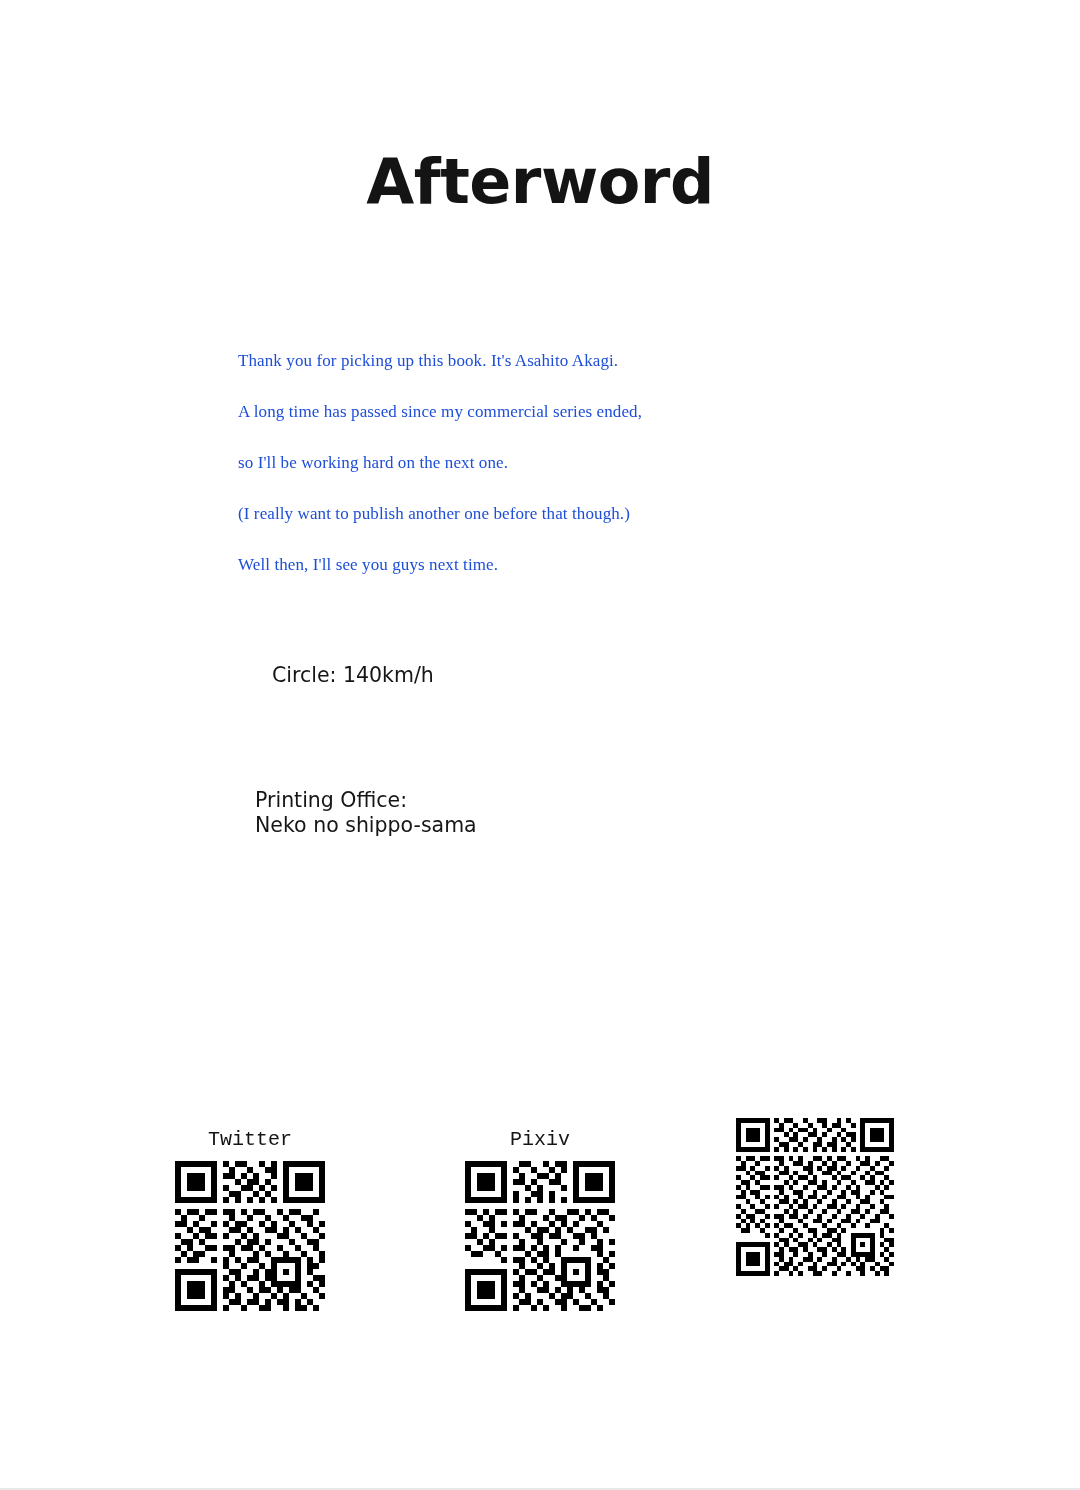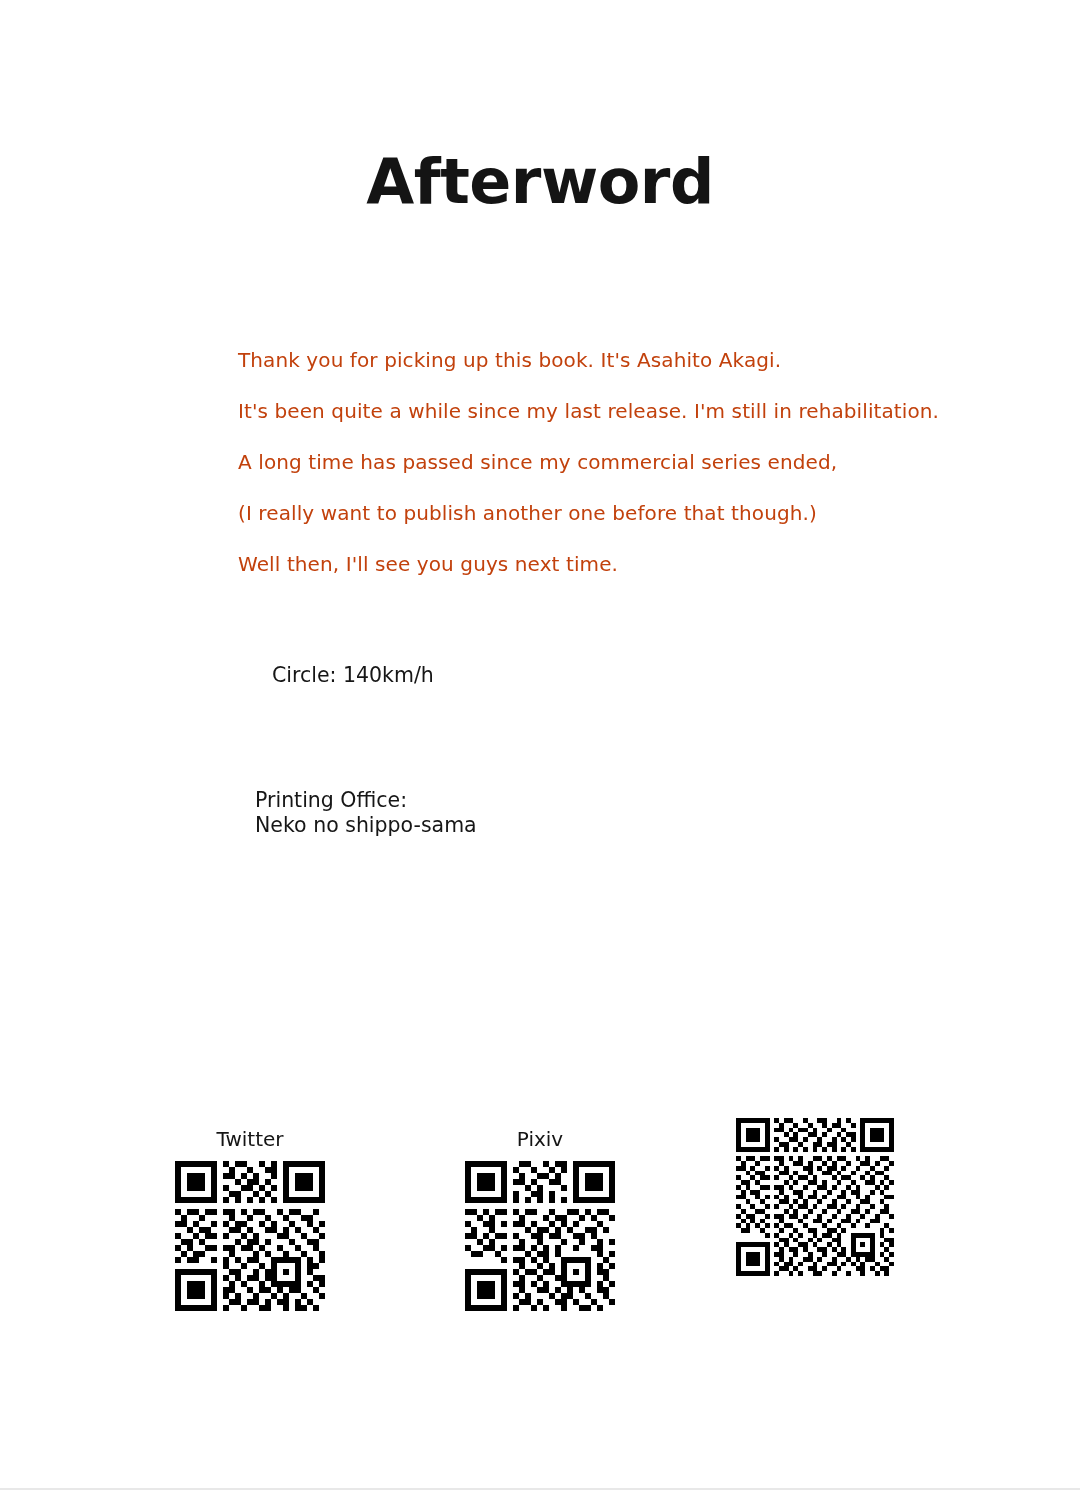--- a/index.html
+++ b/index.html
@@ -32,25 +32,26 @@
     font-size: 62px;
     letter-spacing: -0.5px;
     color: #141414;
     line-height: 1.1;
   }
   .body-text {
     position: absolute;
     top: 322px;
     left: 238px;
     width: 700px;
-    font-size: 20px;
+    font-size: 17px;
     line-height: 25.5px;
-    color: #c2410c;
+    color: #1d4ed8;
     white-space: pre-line;
     letter-spacing: 0.1px;
+    font-family: Liberation Serif, serif;
   }
   .body-text div {
     white-space: nowrap;
   }
   .circle-info {
     position: absolute;
     top: 662px;
     left: 272px;
     font-size: 20.5px;
     line-height: 26px;
@@ -70,20 +71,21 @@
     position: absolute;
     top: 1110px;
     left: 120px;
     width: 880px;
     height: 230px;
   }
   .qr-block {
     position: absolute;
     width: 240px;
     text-align: center;
+    font-family: Liberation Mono, monospace;
   }
   .qr-block.twitter { left: 10px; top: 18px; }
   .qr-block.pixiv   { left: 300px; top: 18px; }
   .qr-block.amazon  { left: 575px; top: 8px; }
 
   .qr-label {
     font-size: 20px;
     line-height: 23px;
     color: #151515;
     margin-bottom: 10px;
@@ -109,22 +111,22 @@
 </style>
 </head>
 <body>
 
 <div class="page">
 
   <div class="page-title">Afterword</div>
 
   <div class="body-text">
     <div>Thank you for picking up this book. It's Asahito Akagi.</div>
-    <div>It's been quite a while since my last release. I'm still in rehabilitation.</div>
     <div>A long time has passed since my commercial series ended,</div>
+    <div>so I'll be working hard on the next one.</div>
     <div>(I really want to publish another one before that though.)</div>
     <div>Well then, I'll see you guys next time.</div>
   </div>
 
   <div class="circle-info">Circle: 140km/h</div>
 
   <div class="printing-info">
     <div>Printing Office:</div>
     <div>Neko no shippo-sama</div>
   </div>

